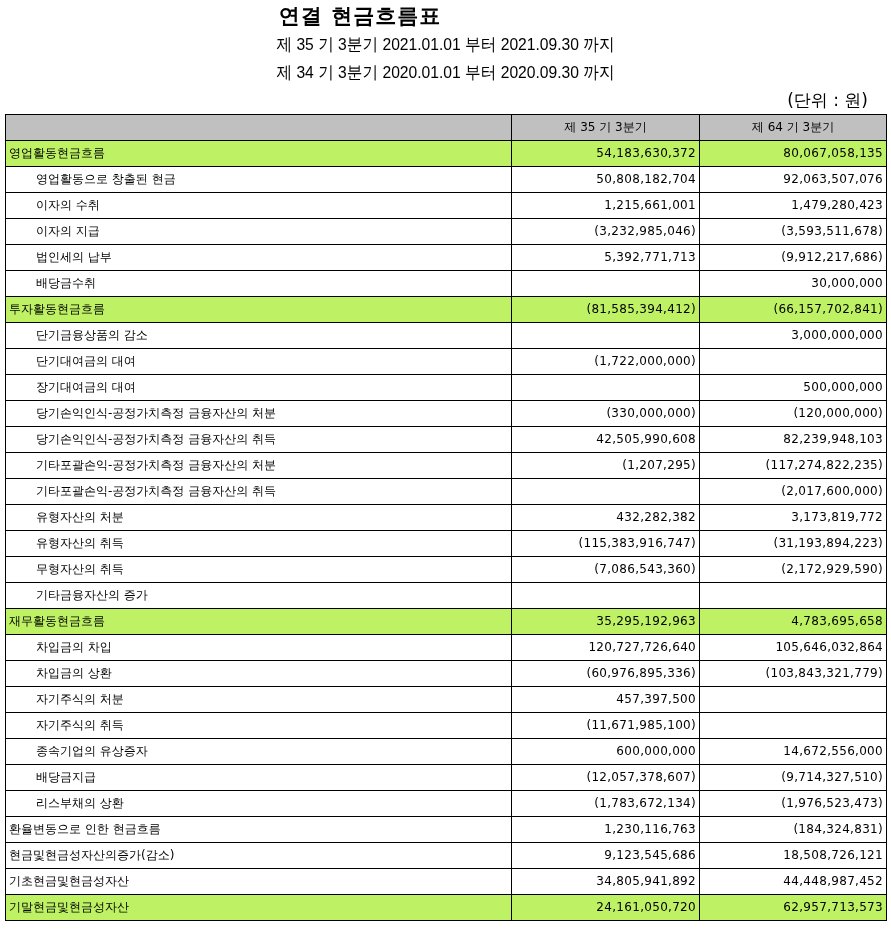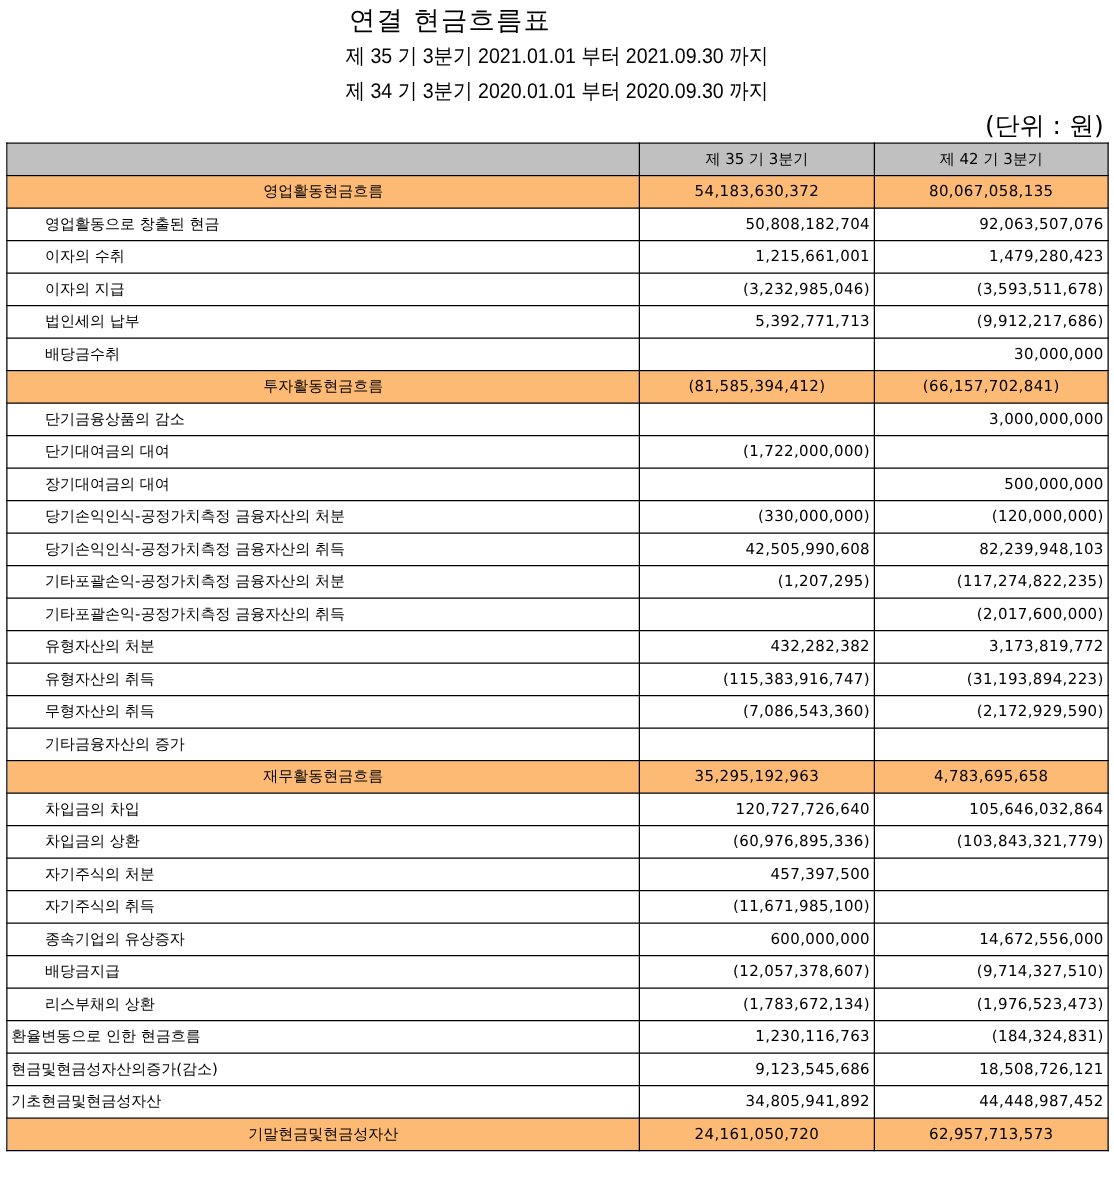--- a/index.html
+++ b/index.html
@@ -3,51 +3,51 @@
   <meta charset="utf-8">
   <style>
     html, body { margin: 0; padding: 0; background: #ffffff; }
     body {
       width: 891px; height: 951px; position: relative; overflow: hidden;
       font-family: "DejaVu Sans", "Liberation Sans", sans-serif;
       color: #000;
     }
     .title {
       position: absolute; left: 0; top: 2px; width: 720px; text-align: center;
-      font-size: 21px; font-weight: normal; line-height: 28px; letter-spacing: 1px;
+      font-size: 21px; font-weight: bold; line-height: 28px; letter-spacing: 1px;
     }
     .period {
       position: absolute; left: 0; width: 891px; text-align: center;
       font-size: 17px; line-height: 26px;
       font-family: "Liberation Sans Narrow", "Liberation Sans", sans-serif;
       transform: scaleX(0.92);
     }
     .period.p1 { top: 32px; }
     .period.p2 { top: 60px; }
     .unit {
-      position: absolute; right: 8px; top: 88px; font-size: 20px; line-height: 24px;
+      position: absolute; right: 23px; top: 88px; font-size: 17px; line-height: 24px;
     }
     table.cf {
       position: absolute; left: 5px; top: 114px;
       border-collapse: collapse; table-layout: fixed;
       width: 881px;
       font-size: 12px;
     }
     table.cf col.c-label { width: 506px; }
     table.cf col.c-cur { width: 188px; }
     table.cf col.c-prev { width: 187px; }
     table.cf td, table.cf th {
       border: 1px solid #000;
       height: 25px; padding: 0 3px; line-height: 25px;
       white-space: nowrap; overflow: hidden;
       font-weight: normal;
     }
     table.cf tr.hdr th { background: #c0c0c0; text-align: center; }
     table.cf td.num { text-align: right; padding-right: 3px; letter-spacing: 0.3px; }
-    table.cf tr.section td { background: #fdba74; text-align: center; }
+    table.cf tr.section td { background: #bef264; }
     table.cf tr.sub td.label { padding-left: 30px; }
     table.cf tr.top td.label { padding-left: 3px; }
   </style>
 </head>
 <body>
 
 <div class="title">연결 현금흐름표</div>
 <div class="period p1">제 35 기 3분기 2021.01.01 부터 2021.09.30 까지</div>
 <div class="period p2">제 34 기 3분기 2020.01.01 부터 2020.09.30 까지</div>
 <div class="unit">(단위 : 원)</div>
@@ -55,21 +55,21 @@
 <table class="cf">
   <colgroup>
     <col class="c-label">
       <col class="c-cur">
       <col class="c-prev">
   </colgroup>
   <thead>
     <tr class="hdr">
       <th></th>
       <th>제 35 기 3분기</th>
-      <th>제 42 기 3분기</th>
+      <th>제 64 기 3분기</th>
     </tr>
   </thead>
   <tbody id="rows">
       <tr class="section">
         <td class="label">영업활동현금흐름</td>
         <td class="num">54,183,630,372</td>
         <td class="num">80,067,058,135</td>
       </tr>
       <tr class="sub">
         <td class="label">영업활동으로 창출된 현금</td>

